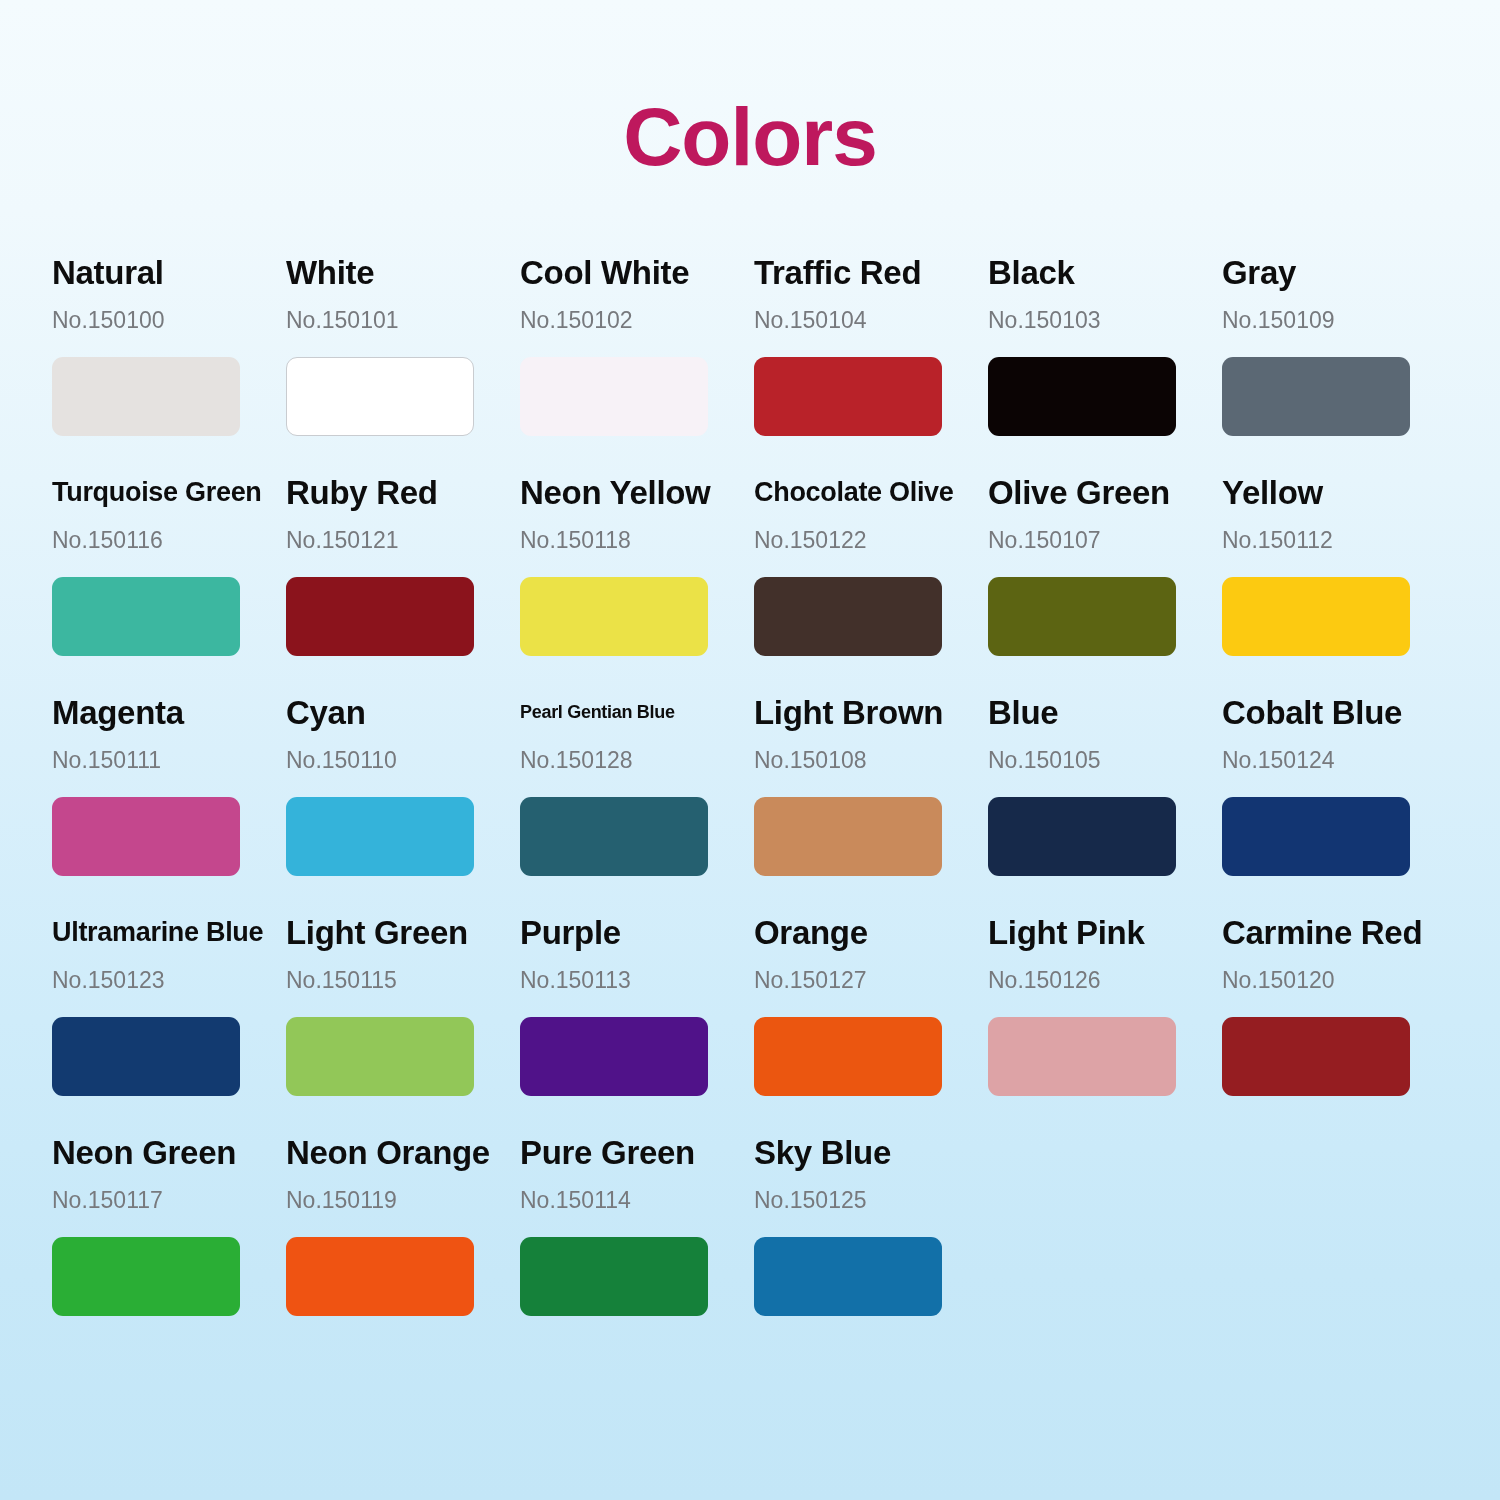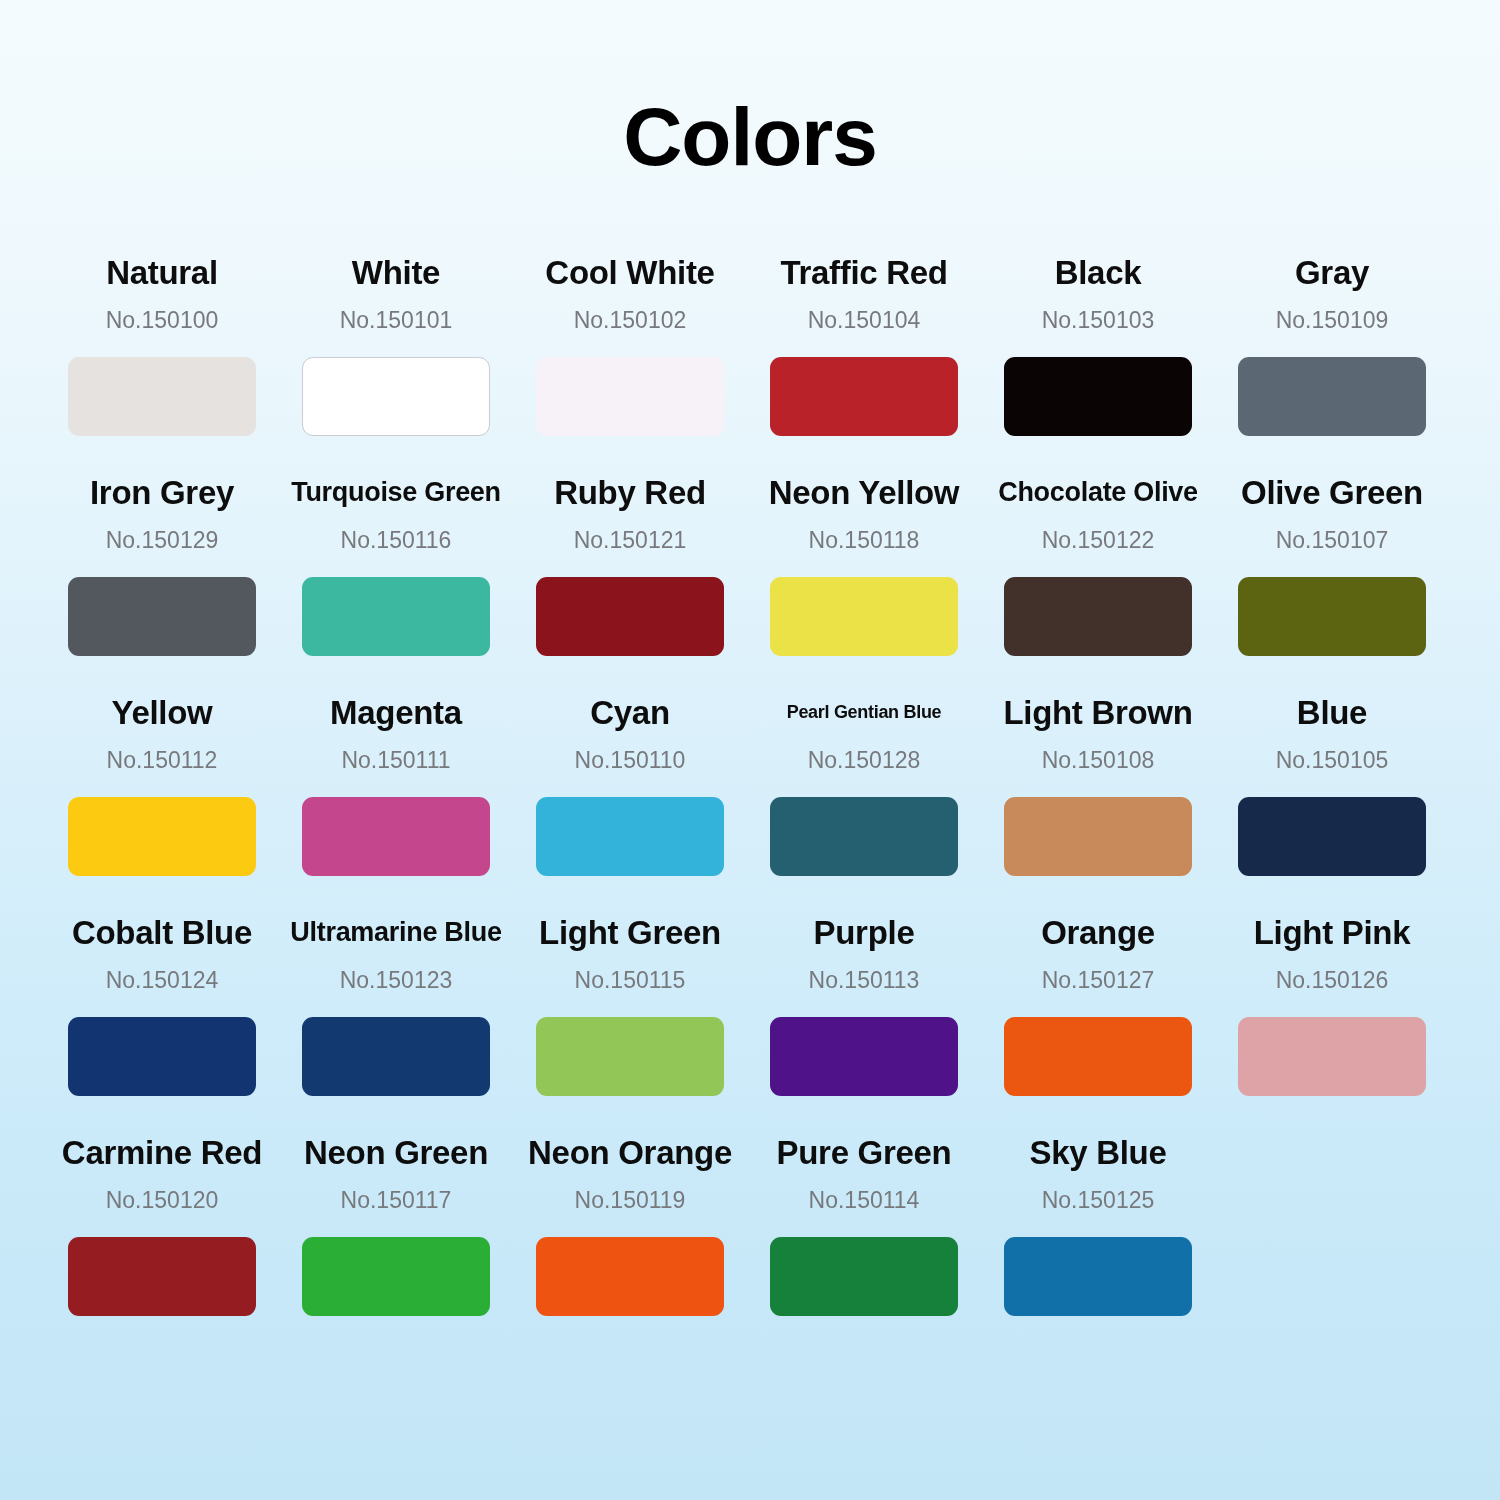--- a/index.html
+++ b/index.html
@@ -22,41 +22,41 @@
   }
 
   .title {
     position: absolute;
     top: 96px;
     left: 0;
     width: 1500px;
     text-align: center;
     font-size: 82px;
     font-weight: bold;
-    color: #000000;
+    color: #be185d;
     letter-spacing: -1px;
     line-height: 1;
     font-family: "Liberation Sans", sans-serif;
   }
 
   .grid {
     position: absolute;
     top: 252px;
     left: 52px;
     width: 1390px;
     display: grid;
     grid-template-columns: repeat(6, 1fr);
     grid-column-gap: 14px;
     grid-row-gap: 0px;
   }
 
   .cell {
     display: flex;
     flex-direction: column;
-    align-items: center;
+    align-items: flex-start;
     height: 220px;
     box-sizing: border-box;
   }
 
   .cell-name {
     font-size: 33px;
     font-weight: bold;
     color: #0d0d0d;
     line-height: 1;
     height: 40px;
@@ -129,25 +129,20 @@
         <div class="cell-name">Black</div>
         <div class="cell-code">No.150103</div>
         <div class="swatch" style="background-color: rgb(11, 4, 4);"></div>
       </div>
       <div class="cell">
         <div class="cell-name">Gray</div>
         <div class="cell-code">No.150109</div>
         <div class="swatch" style="background-color: rgb(91, 104, 116);"></div>
       </div>
       <div class="cell">
-        <div class="cell-name">Iron Grey</div>
-        <div class="cell-code">No.150129</div>
-        <div class="swatch" style="background-color: rgb(83, 88, 94);"></div>
-      </div>
-      <div class="cell">
         <div class="cell-name shrink">Turquoise Green</div>
         <div class="cell-code">No.150116</div>
         <div class="swatch" style="background-color: rgb(60, 183, 160);"></div>
       </div>
       <div class="cell">
         <div class="cell-name">Ruby Red</div>
         <div class="cell-code">No.150121</div>
         <div class="swatch" style="background-color: rgb(139, 19, 28);"></div>
       </div>
       <div class="cell">

